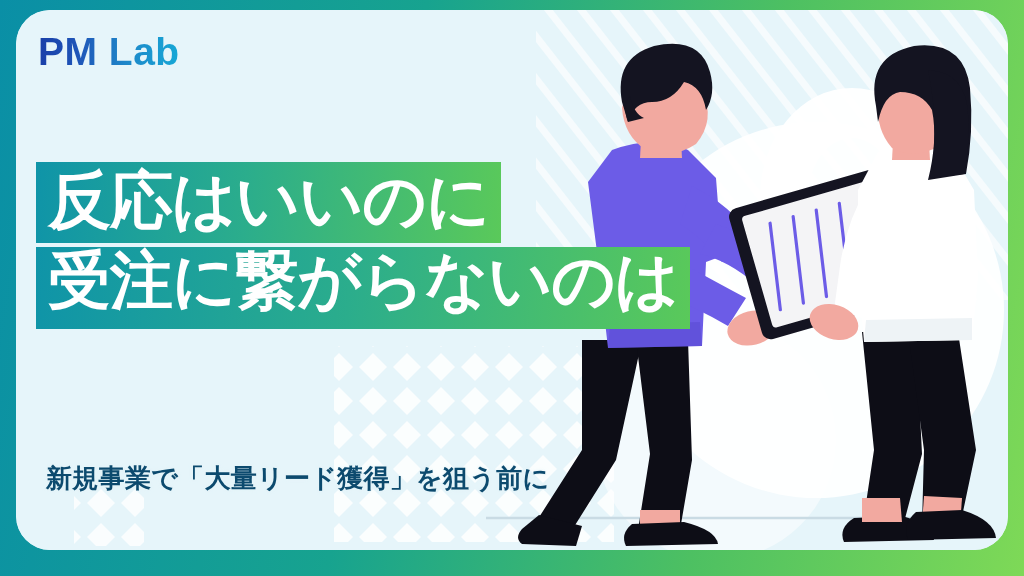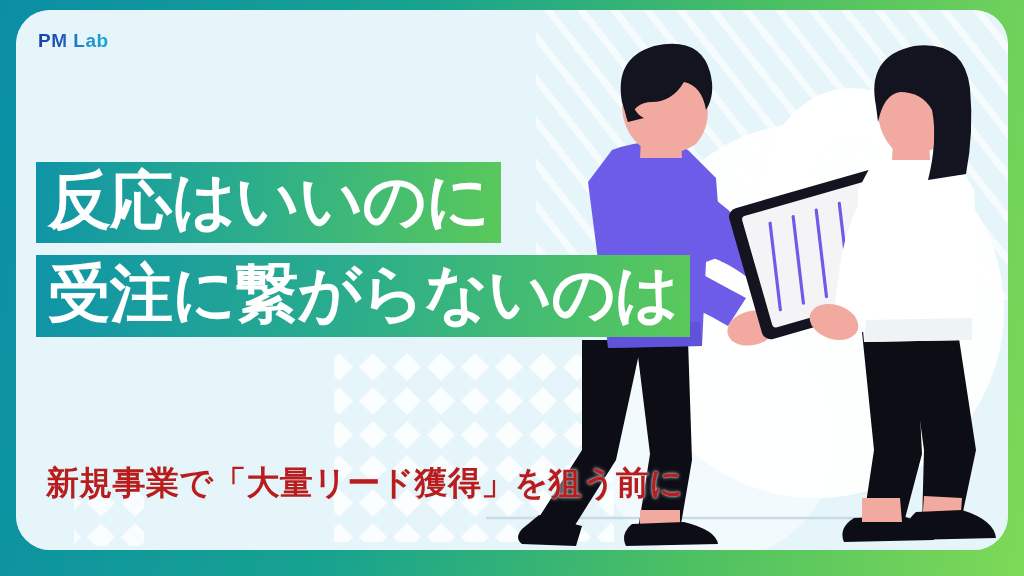--- a/index.html
+++ b/index.html
@@ -27,55 +27,55 @@
     overflow:hidden;
   }
 
   
   .art{ position:absolute; inset:0; }
   .art svg{ display:block; width:100%; height:100%; }
 
   
   #logo{
     position:absolute; left:22px; top:20px;
-    font-size:19px; font-weight:700; letter-spacing:0.5px;
+    font-size:39px; font-weight:700; letter-spacing:0.5px;
     background:linear-gradient(90deg,#1a3fa8 0%,#1f55b8 28%,#1e87c9 62%,#16a8d6 100%);
     -webkit-background-clip:text; background-clip:text;
     color:transparent;
     white-space:nowrap;
     font-family:"Liberation Sans","DejaVu Sans",sans-serif;
   }
 
   
   #headline{
     position:absolute; left:20px; top:152px;
     display:flex; flex-direction:column; align-items:flex-start;
-    gap:12px;
+    gap:4px;
   }
   .hl{
     display:inline-block;
     color:#ffffff;
     font-weight:700;
     font-size:63px;
     line-height:1.02;
     padding:7px 12px 10px 12px;
     white-space:nowrap;
     letter-spacing:-1px;
     font-family:"DejaVu Sans","Liberation Sans",sans-serif;
   }
   .hl-1{ background:linear-gradient(95deg,#0f94a8 0%,#2bad8c 45%,#5ac95a 100%); }
-  .hl-2{ background:linear-gradient(95deg,#0f94a8 0%,#2bad8c 48%,#5ac95a 100%); }
+  .hl-2{ background:linear-gradient(95deg,#0f94a8 0%,#2bad8c 48%,#5ac95a 100%);font-family:Liberation Mono, monospace; }
   .hl-3{ background:linear-gradient(95deg,#0f94a8 0%,#35b47d 55%,#6ecf56 100%); }
 
   
   #subtitle{
     position:absolute; left:30px; top:450px;
-    color:#b91c1c;
+    color:#0c4a6e;
     font-weight:700;
-    font-size:33px;
+    font-size:26px;
     line-height:1.42;
     letter-spacing:0.3px;
     font-family:"DejaVu Sans","Liberation Sans",sans-serif;
     text-shadow:0 0 2px rgba(230,245,250,.9),0 0 4px rgba(230,245,250,.7);
   }
   #subtitle div{ white-space:nowrap; }
 </style>
 </head>
 <body>
 

